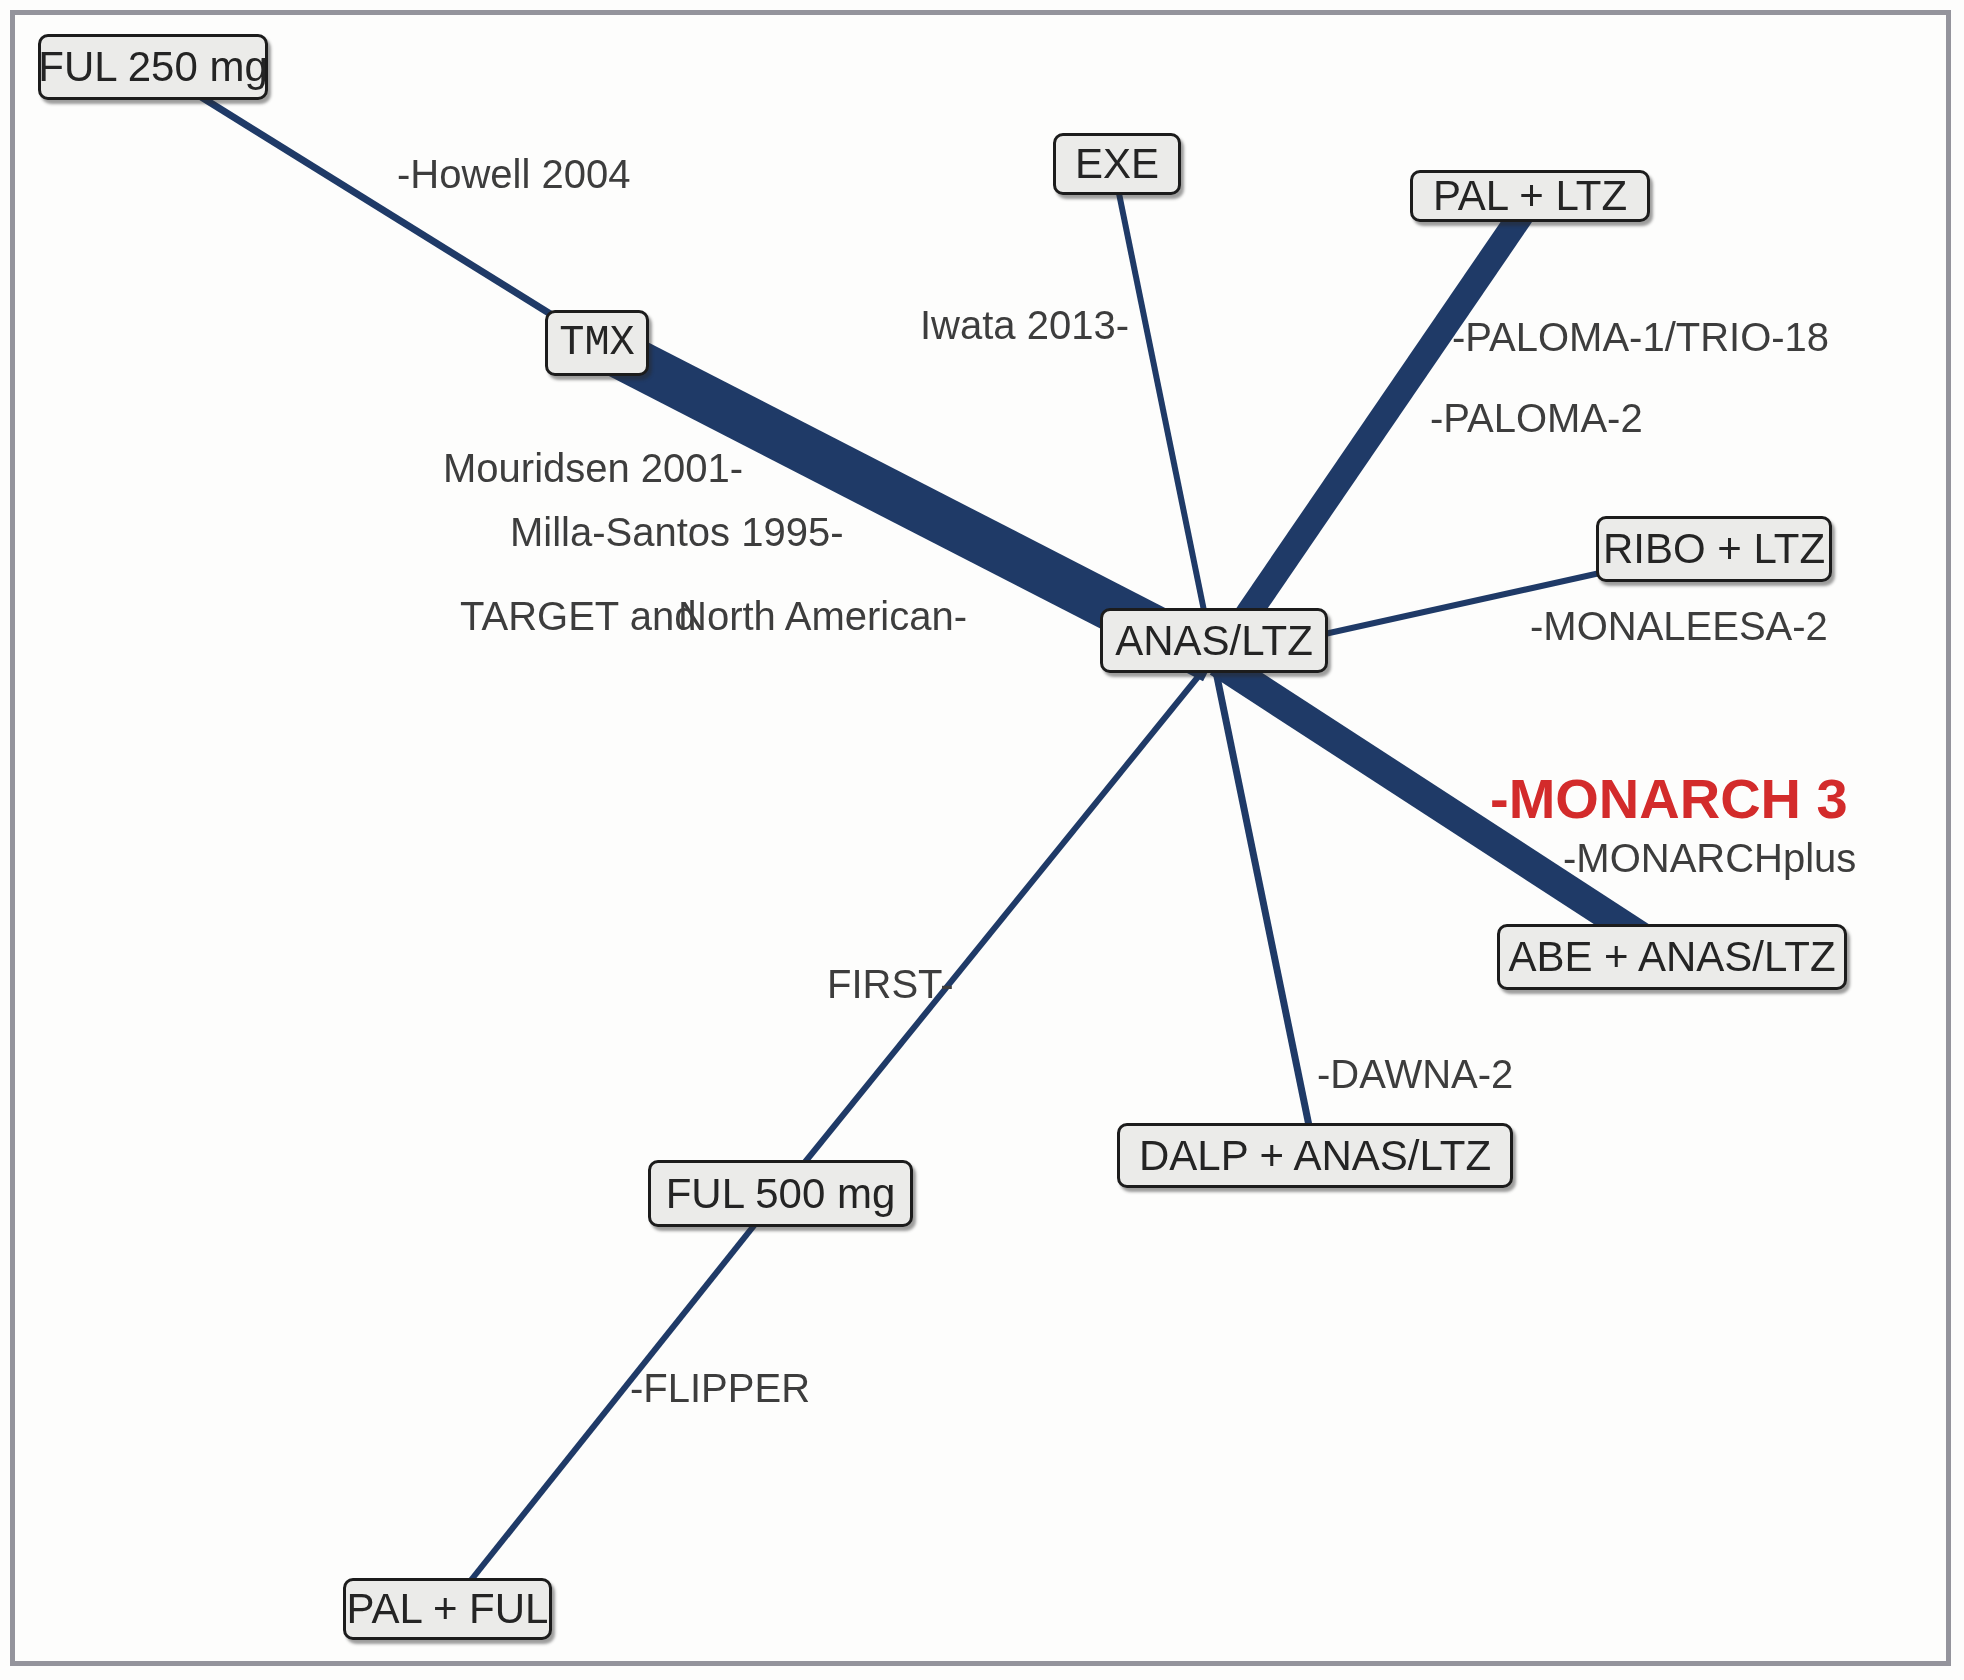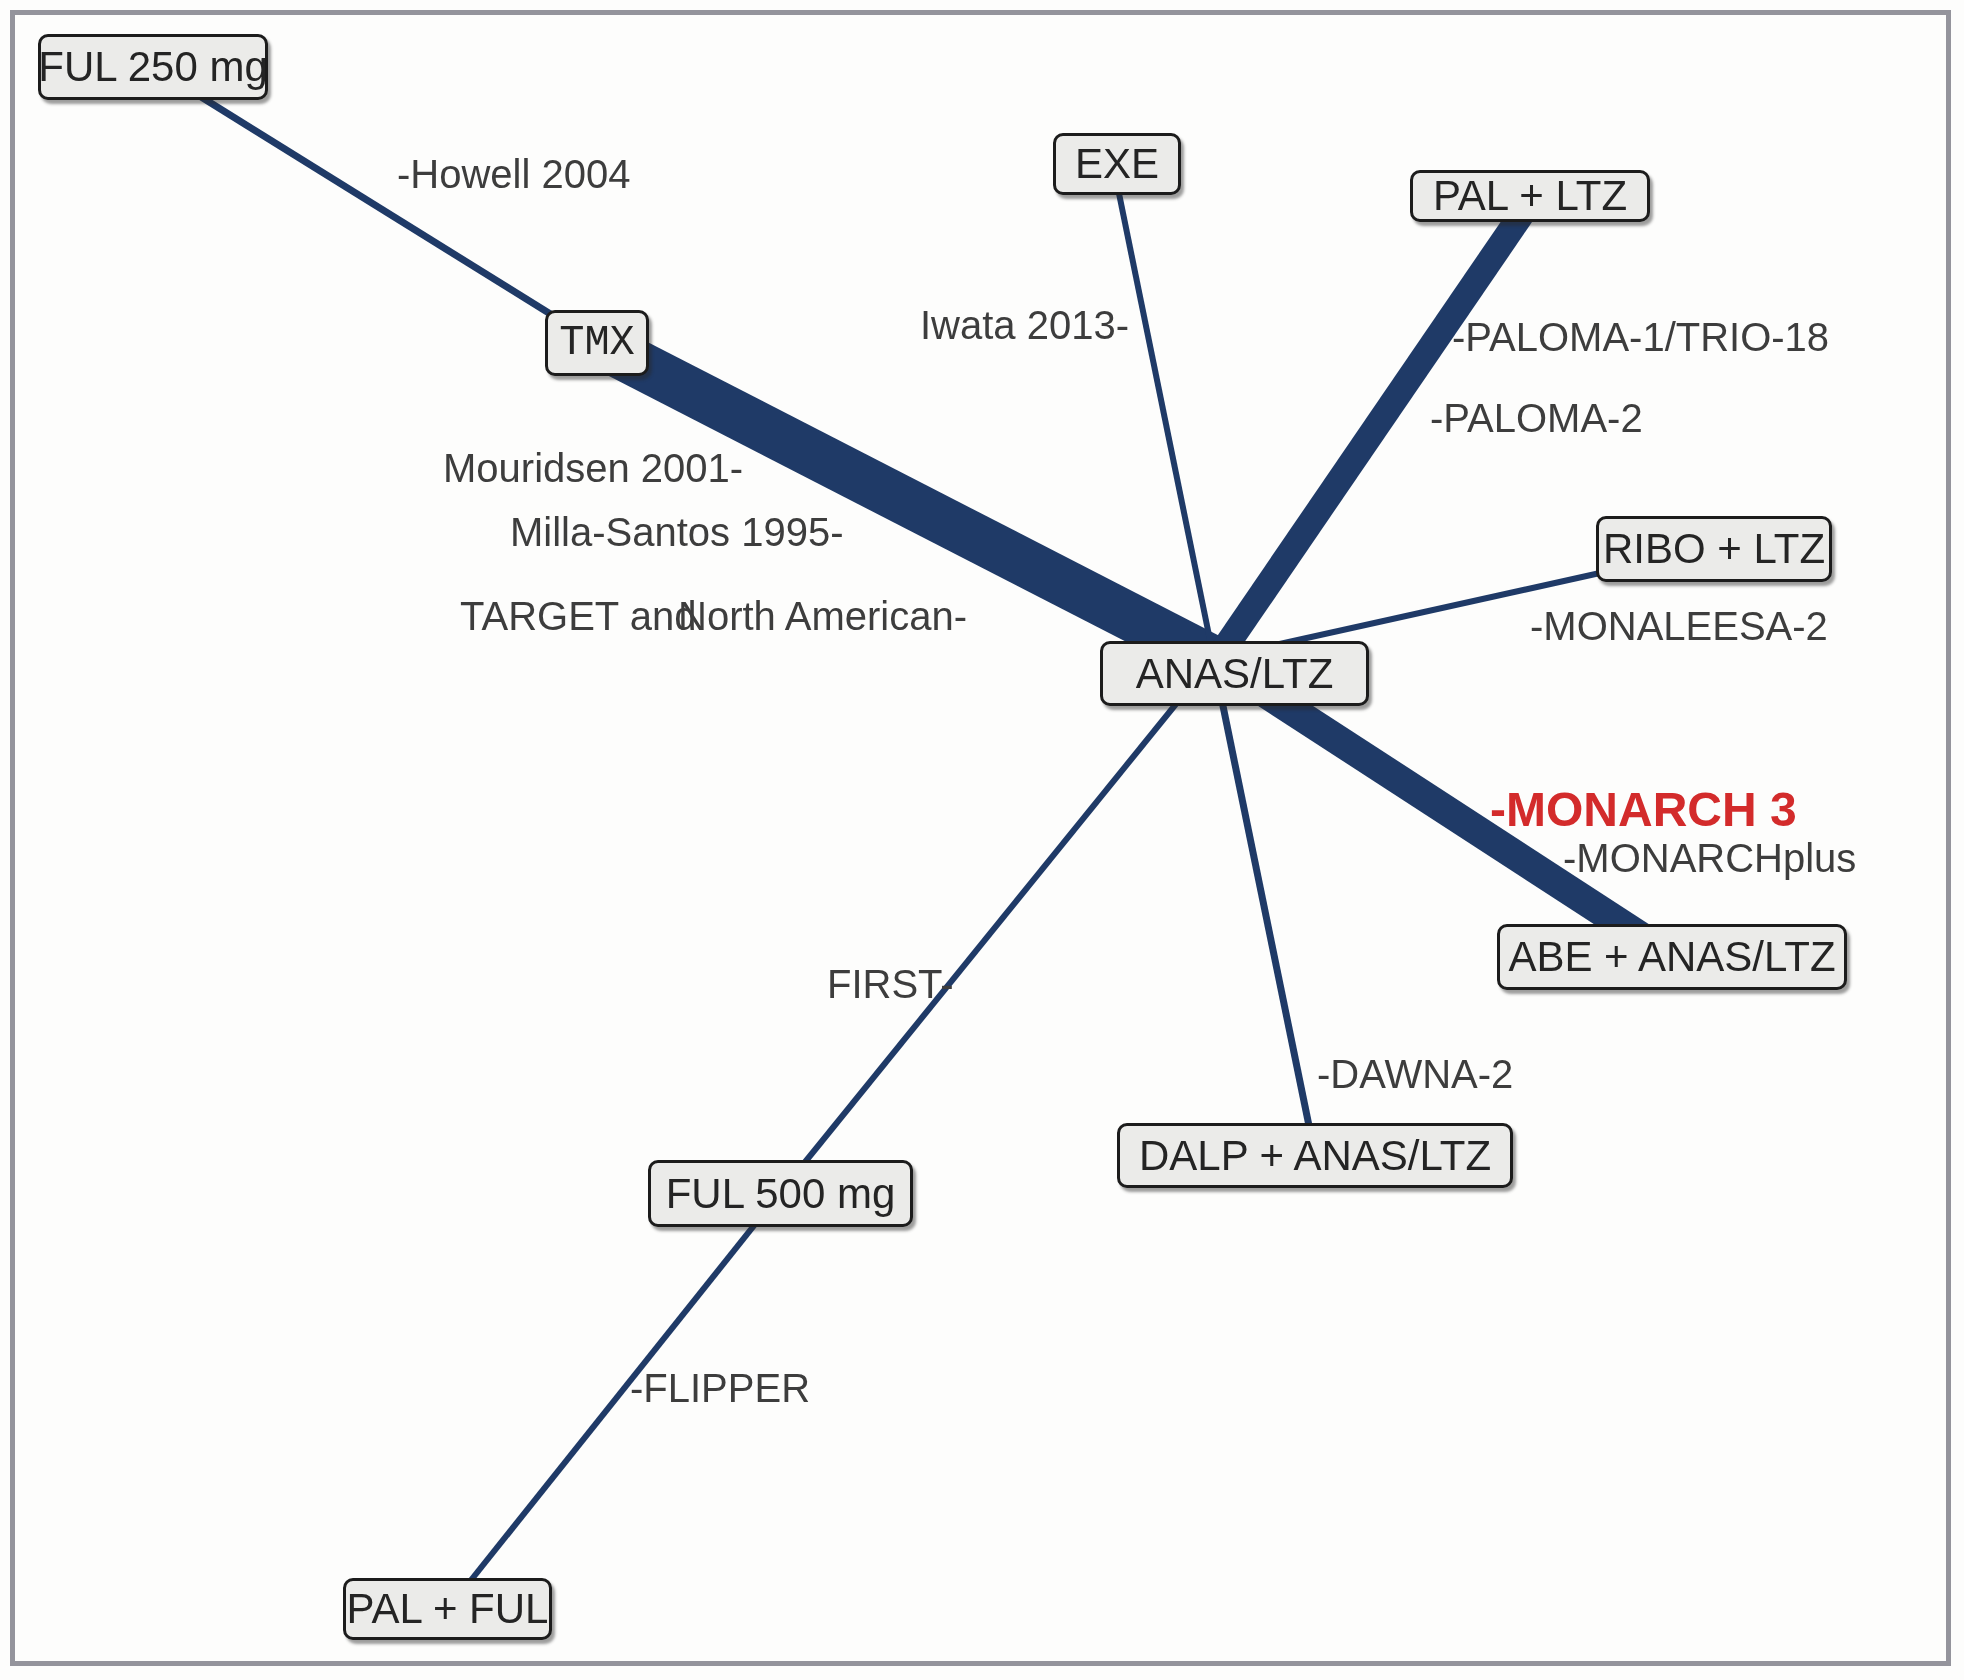--- a/index.html
+++ b/index.html
@@ -52,22 +52,21 @@
   }
   .elabel {
     position: absolute;
     font-size: 40px;
     color: var(--label-text, #3d3d3d);
     white-space: nowrap;
   }
   .elabel.highlight {
     color: var(--highlight-red, #d32b2b);
     font-weight: bold;
-    font-size: 48px;
-    margin-top: 16px;
+    font-size: 56px;
   }
 </style>
 </head>
 <body>
 
 <div class="canvas">
 
   <svg class="edges" viewBox="0 0 1964 1680">
     <line x1="153" y1="67" x2="597" y2="343" stroke-width="7"></line>
     <line x1="597" y1="343" x2="1214" y2="660" stroke-width="48"></line>
@@ -93,20 +92,20 @@
   <div class="elabel" style="left:1563px; top:836px;">-MONARCHplus</div>
   <div class="elabel" style="left:1317px; top:1052px;">-DAWNA-2</div>
   <div class="elabel" style="left:827px;  top:962px;">FIRST-</div>
   <div class="elabel" style="left:630px;  top:1366px;">-FLIPPER</div>
 
   <div class="node" style="left:38px;   top:34px;   width:230px; height:66px;">FUL 250 mg</div>
   <div class="node" style="left:545px;  top:310px;  width:104px; height:66px;font-family:Liberation Mono, monospace;">TMX</div>
   <div class="node" style="left:1053px; top:133px;  width:128px; height:62px;">EXE</div>
   <div class="node" style="left:1410px; top:170px;  width:240px; height:52px;">PAL + LTZ</div>
   <div class="node" style="left:1596px; top:516px;  width:236px; height:66px;">RIBO + LTZ</div>
-  <div class="node" style="left:1100px; top:641px;  width:269px; height:65px;">ANAS/LTZ</div>
+  <div class="node" style="left:1100px; top:608px;  width:228px; height:65px;">ANAS/LTZ</div>
   <div class="node" style="left:1497px; top:924px;  width:350px; height:66px;">ABE + ANAS/LTZ</div>
   <div class="node" style="left:1117px; top:1123px; width:396px; height:65px;">DALP + ANAS/LTZ</div>
   <div class="node" style="left:648px;  top:1160px; width:265px; height:67px;">FUL 500 mg</div>
   <div class="node" style="left:343px;  top:1578px; width:209px; height:62px;">PAL + FUL</div>
 
   <div class="frame"></div>
 </div>
 
 </body></html>

